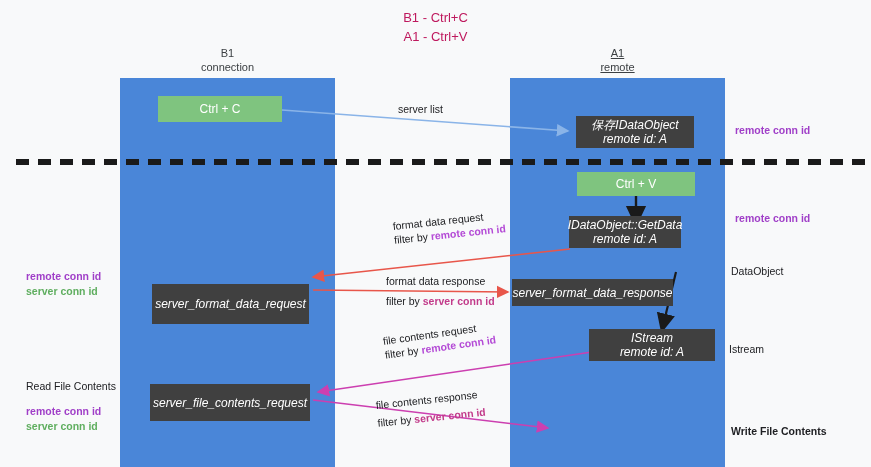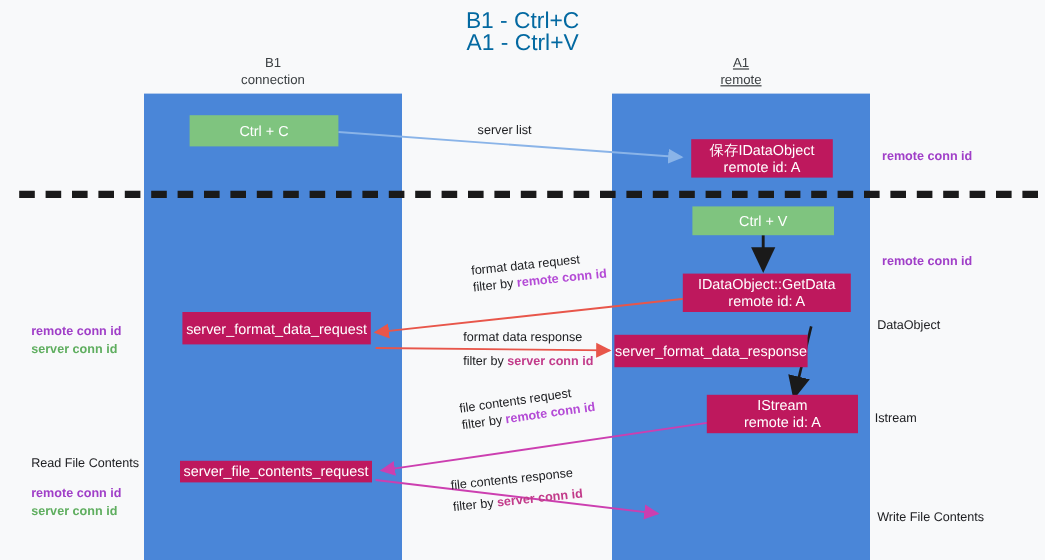--- a/index.html
+++ b/index.html
@@ -19,22 +19,22 @@
     position: absolute;
     background: #4a86d8;
   }
   .lane-b1 { left: 120px; top: 78px; width: 215px; height: 389px; }
   .lane-a1 { left: 510px; top: 78px; width: 215px; height: 389px; }
 
   .title {
     position: absolute;
     left: 0; right: 0;
     text-align: center;
-    color: #0369a1;
-    font-size: 19px;
+    color: #be185d;
+    font-size: 13px;
     line-height: 19px;
     white-space: pre-line;
   }
   .title { top: 8px; }
 
   .lane-head {
     position: absolute;
     text-align: center;
     color: #3c4043;
     font-size: 11px;
@@ -52,21 +52,21 @@
     align-items: center;
     justify-content: center;
     color: #ffffff;
     font-size: 12px;
     line-height: 14px;
     text-align: center;
     white-space: pre-line;
     z-index: 4;
   }
   .node.green { background: #7fc47f; }
-  .node.orange { background: #be185d; }
+  .node.orange { background: #404040; font-style: italic; }
 
   .edge-label {
     position: absolute;
     font-size: 10.5px;
     line-height: 14px;
     color: #202124;
     white-space: nowrap;
     z-index: 5;
   }
   .edge-label .hl-remote { color: #b44bd6; font-weight: bold; }
@@ -142,31 +142,31 @@
     <line x1="16" y1="162" x2="866" y2="162" stroke="#1a1a1a" stroke-width="6" stroke-dasharray="13,9"></line>
   </svg>
 
   <div class="node green" style="left:158px; top:96px; width:124px; height:26px;">Ctrl + C</div>
 
   <div class="node orange" style="left:576px; top:116px; width:118px; height:32px;">保存IDataObject
 remote id: A</div>
 
   <div class="node green" style="left:577px; top:172px; width:118px; height:24px;">Ctrl + V</div>
 
-  <div class="node orange" style="left:569px; top:228px; width:140px; height:32px;">IDataObject::GetData
+  <div class="node orange" style="left:569px; top:216px; width:112px; height:32px;">IDataObject::GetData
 remote id: A</div>
 
-  <div class="node orange" style="left:152px; top:260px; width:157px; height:27px;">server_format_data_request</div>
+  <div class="node orange" style="left:152px; top:284px; width:157px; height:40px;">server_format_data_request</div>
 
   <div class="node orange" style="left:512px; top:279px; width:161px; height:27px;">server_format_data_response</div>
 
   <div class="node orange" style="left:589px; top:329px; width:126px; height:32px;">IStream
 remote id: A</div>
 
-  <div class="node orange" style="left:150px; top:384px; width:160px; height:18px;">server_file_contents_request</div>
+  <div class="node orange" style="left:150px; top:384px; width:160px; height:37px;">server_file_contents_request</div>
 
 
   <div class="edge-label" style="left:398px; top:102px;">
     <span>server list</span>
   </div>
 
   <div class="edge-label" style="left:392px; top:219px; transform: rotate(-6deg); transform-origin: left top;">
     <div>format data request</div>
     <div>
       <span>filter by </span><span class="hl-remote">remote conn id</span>
@@ -195,21 +195,21 @@
   </div>
 
   <div class="side-label remote" style="left:735px; top:123px;">remote conn id</div>
 
   <div class="side-label remote" style="left:735px; top:211px;">remote conn id</div>
 
   <div class="side-label plain" style="left:731px; top:236px;margin-top:28px;">DataObject</div>
 
   <div class="side-label plain" style="left:729px; top:342px;">Istream</div>
 
-  <div class="side-label plain" style="left:731px; top:424px;">Write File Contents</div>
+  <div class="side-label plain" style="left:731px; top:424px;font-weight:bold;">Write File Contents</div>
 
   <div class="side-label remote" style="left:26px; top:269px;">remote conn id</div>
   <div class="side-label server" style="left:26px; top:284px;">server conn id</div>
 
   <div class="side-label plain" style="left:26px; top:379px;">Read File Contents</div>
   <div class="side-label remote" style="left:26px; top:404px;">remote conn id</div>
   <div class="side-label server" style="left:26px; top:419px;">server conn id</div>
 
 </div>
 

